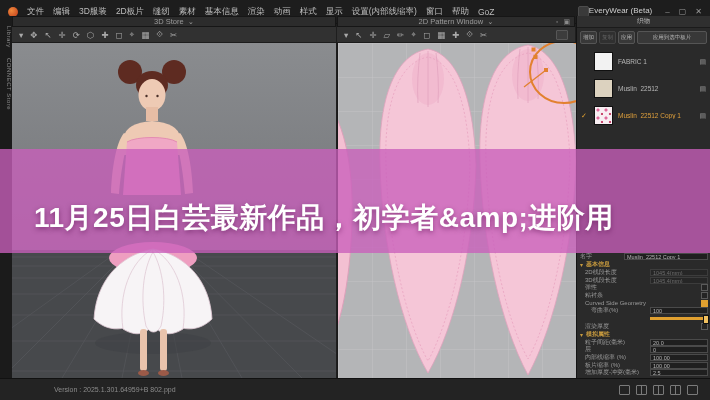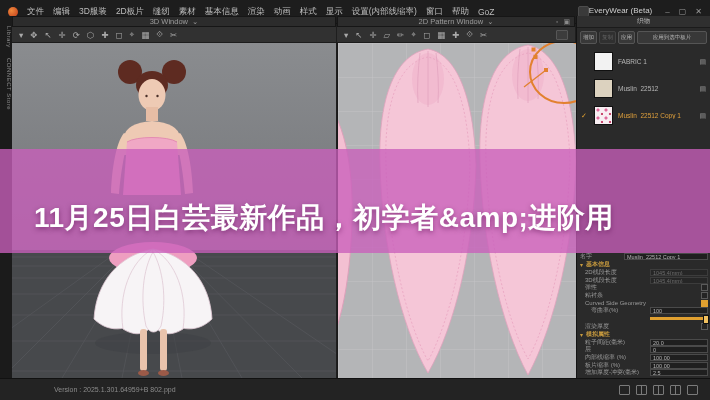--- a/index.html
+++ b/index.html
@@ -118,21 +118,21 @@
       <span>✕</span>
     </span>
   </div>
 
   <div class="vrail">
     <span class="vtab">Library</span>
     <span class="vtab">CONNECT Store</span>
   </div>
 
   <div class="titlebar" id="tb3d">
-    <span>3D Window</span>
+    <span>3D Store</span>
     <span>⌄</span>
   </div>
   <div class="titlebar" id="tb2d">
     <span>2D Pattern Window</span>
     <span>⌄</span>
     <span class="tb-right">
       <span>▫</span>
       <span>▣</span>
     </span>
   </div>

